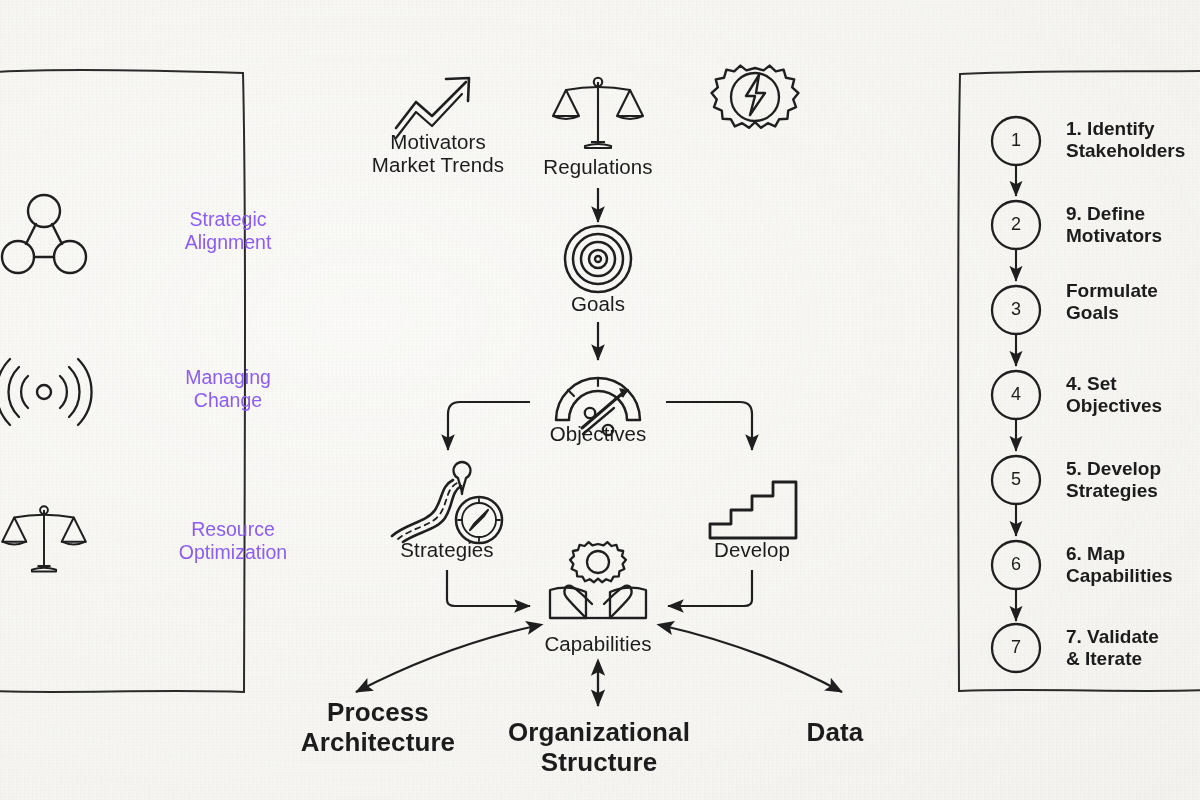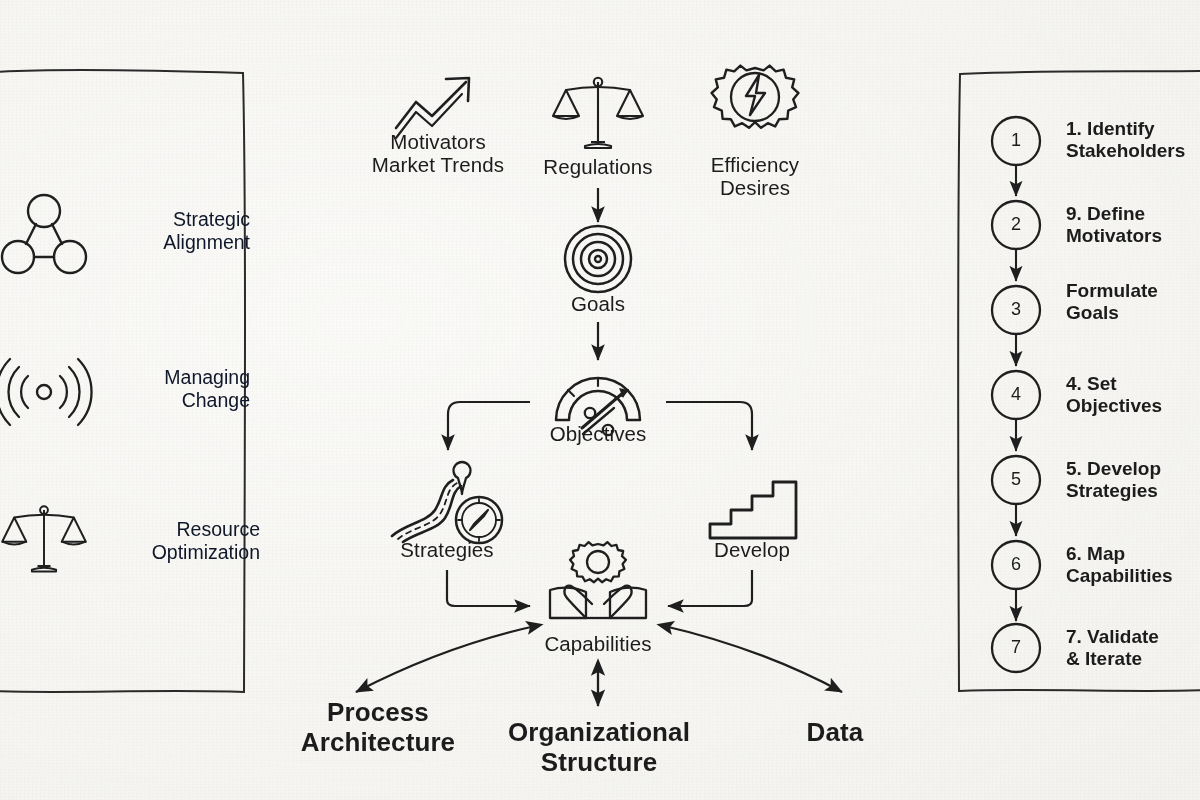--- a/index.html
+++ b/index.html
@@ -48,22 +48,23 @@
   }
   .lbl-20 { font-size: 20.5px; font-weight: 500; }
   .lbl-19 { font-size: 26px; font-weight: 700; }
 
   .side-item-label {
     position: absolute;
     font-size: 19.5px;
     font-weight: 500;
     line-height: 1.18;
     white-space: pre-line;
-    text-align: right;
-    color: #0f172a;
+    text-align: center;
+    color: #8b5cf6;
+    margin-left: 48px;
   }
   .step-label {
     position: absolute;
     font-size: 19px;
     font-weight: 700;
     line-height: 1.17;
     white-space: pre-line;
     text-align: left;
     color: #1c1c1c;
     margin-left: 8px;
@@ -242,22 +243,20 @@
   <div class="side-item-label" style="left:110px; top:208px; width:140px;">Strategic
 Alignment</div>
   <div class="side-item-label" style="left:110px; top:366px; width:140px;">Managing
 Change</div>
   <div class="side-item-label" style="left:110px; top:518px; width:150px;">Resource
 Optimization</div>
 
   <div class="lbl lbl-20" style="left:338px; top:130px; width:200px;">Motivators
 Market Trends</div>
   <div class="lbl lbl-20" style="left:508px; top:155px; width:180px;">Regulations</div>
-  <div class="lbl lbl-20" style="left:680px; top:153px; width:150px;">Efficiency
-Desires</div>
 
   <div class="lbl lbl-20" style="left:528px; top:292px; width:140px;">Goals</div>
   <div class="lbl lbl-20" style="left:518px; top:422px; width:160px;">Objectives</div>
   <div class="lbl lbl-20" style="left:367px; top:538px; width:160px;">Strategies</div>
   <div class="lbl lbl-20" style="left:682px; top:538px; width:140px;">Develop</div>
   <div class="lbl lbl-20" style="left:512px; top:632px; width:172px;">Capabilities</div>
 
   <div class="lbl lbl-19" style="left:295px; top:698px; width:166px;">Process
 Architecture</div>
   <div class="lbl lbl-19" style="left:465px; top:718px; width:268px;">Organizational Structure</div>

